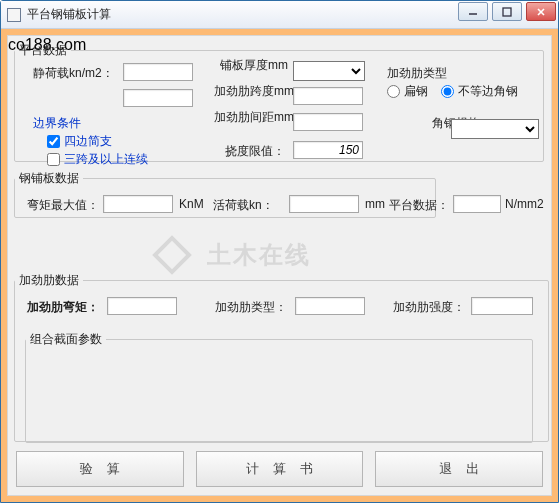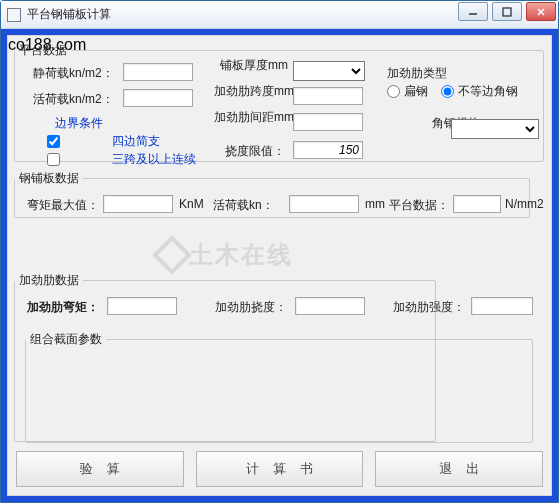--- a/index.html
+++ b/index.html
@@ -1,20 +1,20 @@
 <!DOCTYPE html>
 <html><head>
 <meta charset="utf-8">
 <style>
   * { box-sizing: border-box; font-family: "Microsoft YaHei", "SimSun", Arial, sans-serif; }
   body { margin: 0; background: #fff; }
   .window {
     width: 559px; height: 503px;
     border: 1px solid #2e6da4;
-    background: #1d4ed8;
+    background: #fdba74;
     position: relative;
     border-radius: 3px 3px 0 0;
   }
   .titlebar {
     height: 28px;
     background: linear-gradient(#fdfdfe, #e6ecf5);
     border-bottom: 1px solid #c6d2e0;
     display: flex; align-items: center;
     padding-left: 6px;
   }
@@ -56,36 +56,36 @@
   }
   select {
     height: 20px; font-size: 12px;
     border: 1px solid #777; background: #fff;
   }
   .checkbox, .radio {
     position: absolute; display: flex; align-items: center;
     font-size: 12px; color: #222; gap: 4px;
   }
   .checkbox input, .radio input { margin: 0; width:13px; height:13px; }
-  .checkbox .blue, .radio .blue { color:#0033cc;margin-left:48px; }
+  .checkbox .blue, .radio .blue { color:#0033cc; }
 
   .btnbar {
     position: absolute; left: 8px; right: 8px; bottom: 8px; height: 36px;
     display: flex; gap: 12px;
   }
   .mainbtn {
     flex: 1; border: 1px solid #b5b5b5; background: linear-gradient(#fcfcfc,#e6e6e6);
     font-size: 13px; color: #444; display:flex; align-items:center; justify-content:center;
     letter-spacing: 14px; padding-left: 14px;
   }
 
   
   .watermark {
     position: absolute; left: 150px; top: 203px;
-    display: flex; align-items: center; gap: 3px;
+    display: flex; align-items: center; gap: 21px;
     color: #d8d8d8; pointer-events: none;
     font-weight: bold;
   }
   .watermark .wm-logo {
     width: 28px; height: 28px; transform: rotate(45deg);
     background: #d8d8d8; position: relative;
   }
   .watermark .wm-logo::after {
     content:""; position:absolute; left:4px; top:4px; width:20px; height:20px; background:#f0f0f0;
   }
@@ -125,36 +125,35 @@
       <span class="wm-main">土木在线</span>
     </div>
     <div class="wm-sub">co188.com</div>
 
     <fieldset style="left:6px; top:6px; width:530px; height:120px;">
       <legend>平台数据</legend>
 
       <span class="lbl" style="left:18px; top:6px;">静荷载kn/m2：</span>
       <input class="text val" style="left: 108px; top: 4px;" value="">
 
-      <span class="lbl" style="left:18px; top:32px;">活荷载kn/m2：</span>
       <input class="text val" style="left: 108px; top: 30px;" value="">
 
       <span class="lbl" style="left:205px; top:0px; text-align:right; width:68px; line-height:12px;">铺板厚度mm：</span>
       <select style="position:absolute; left:278px; top:2px; width:72px;"></select>
 
       <span class="lbl" style="left:199px; top:26px; text-align:right; width:74px; line-height:12px;">加劲肋跨度mm：</span>
       <input class="text val" style="left: 278px; top: 28px;">
 
       <span class="lbl" style="left:199px; top:52px; text-align:right; width:74px; line-height:12px;">加劲肋间距mm：</span>
       <input class="text val" style="left: 278px; top: 54px;">
 
       <span class="lbl" style="left:210px; top:84px;">挠度限值：</span>
       <input class="text val" style="left: 278px; top: 82px; text-align: right; font-style: italic;" value="150">
 
-      <span class="lbl blue" style="left:18px; top:56px;margin-left:22px;">边界条件</span>
+      <span class="lbl blue" style="left:18px; top:56px;">边界条件</span>
       <label class="checkbox" style="left:32px; top:74px;">
         <input type="checkbox" checked="" style="">
         <span class="blue">四边简支</span>
       </label>
       <label class="checkbox" style="left:32px; top:92px;">
         <input type="checkbox" style="">
         <span class="blue">三跨及以上连续</span>
       </label>
 
       <span class="lbl" style="left:372px; top:6px;">加劲肋类型</span>
@@ -164,42 +163,42 @@
       </label>
       <label class="radio" style="left:426px; top:24px;">
         <input type="radio" name="stype" checked="" style="">
         <span>不等边角钢</span>
       </label>
 
       <span class="lbl" style="left:372px; top:56px;margin-left:45px;">角钢规格：</span>
       <select style="position:absolute; left:436px; top:60px; width:88px;"></select>
     </fieldset>
 
-    <fieldset style="left:6px; top:134px; width:516px; height:48px;">
+    <fieldset style="left:6px; top:134px; width:422px; height:48px;">
       <legend>钢铺板数据</legend>
       <span class="lbl" style="left:12px; top:10px;">弯矩最大值：</span>
       <input class="text val" style="left: 88px; top: 8px;">
       <span class="lbl" style="left:164px; top:10px;">KnM</span>
 
       <span class="lbl" style="left:198px; top:10px;">活荷载kn：</span>
       <input class="text val" style="left: 274px; top: 8px;">
       <span class="lbl" style="left:350px; top:10px;">mm</span>
 
       <span class="lbl" style="left:374px; top:10px;">平台数据：</span>
       <input class="text val" style="left: 438px; top: 8px; width: 48px;">
       <span class="lbl" style="left:490px; top:10px;">N/mm2</span>
     </fieldset>
 
-    <fieldset style="left:6px; top:236px; width:422px; height:170px;">
+    <fieldset style="left:6px; top:236px; width:535px; height:170px;">
       <legend>加劲肋数据</legend>
 
       <span class="lbl" style="left:12px; top:10px;font-weight:bold;">加劲肋弯矩：</span>
       <input class="text val" style="left: 92px; top: 8px;">
 
-      <span class="lbl" style="left:200px; top:10px;">加劲肋挠度：</span>
+      <span class="lbl" style="left:200px; top:10px;">加劲肋类型：</span>
       <input class="text val" style="left: 280px; top: 8px;">
 
       <span class="lbl" style="left:378px; top:10px;">加劲肋强度：</span>
       <input class="text val" style="left: 456px; top: 8px; width: 62px;">
 
       <fieldset style="left:10px; top:42px; width:508px; height:112px;">
         <legend>组合截面参数</legend>
       </fieldset>
     </fieldset>
 

